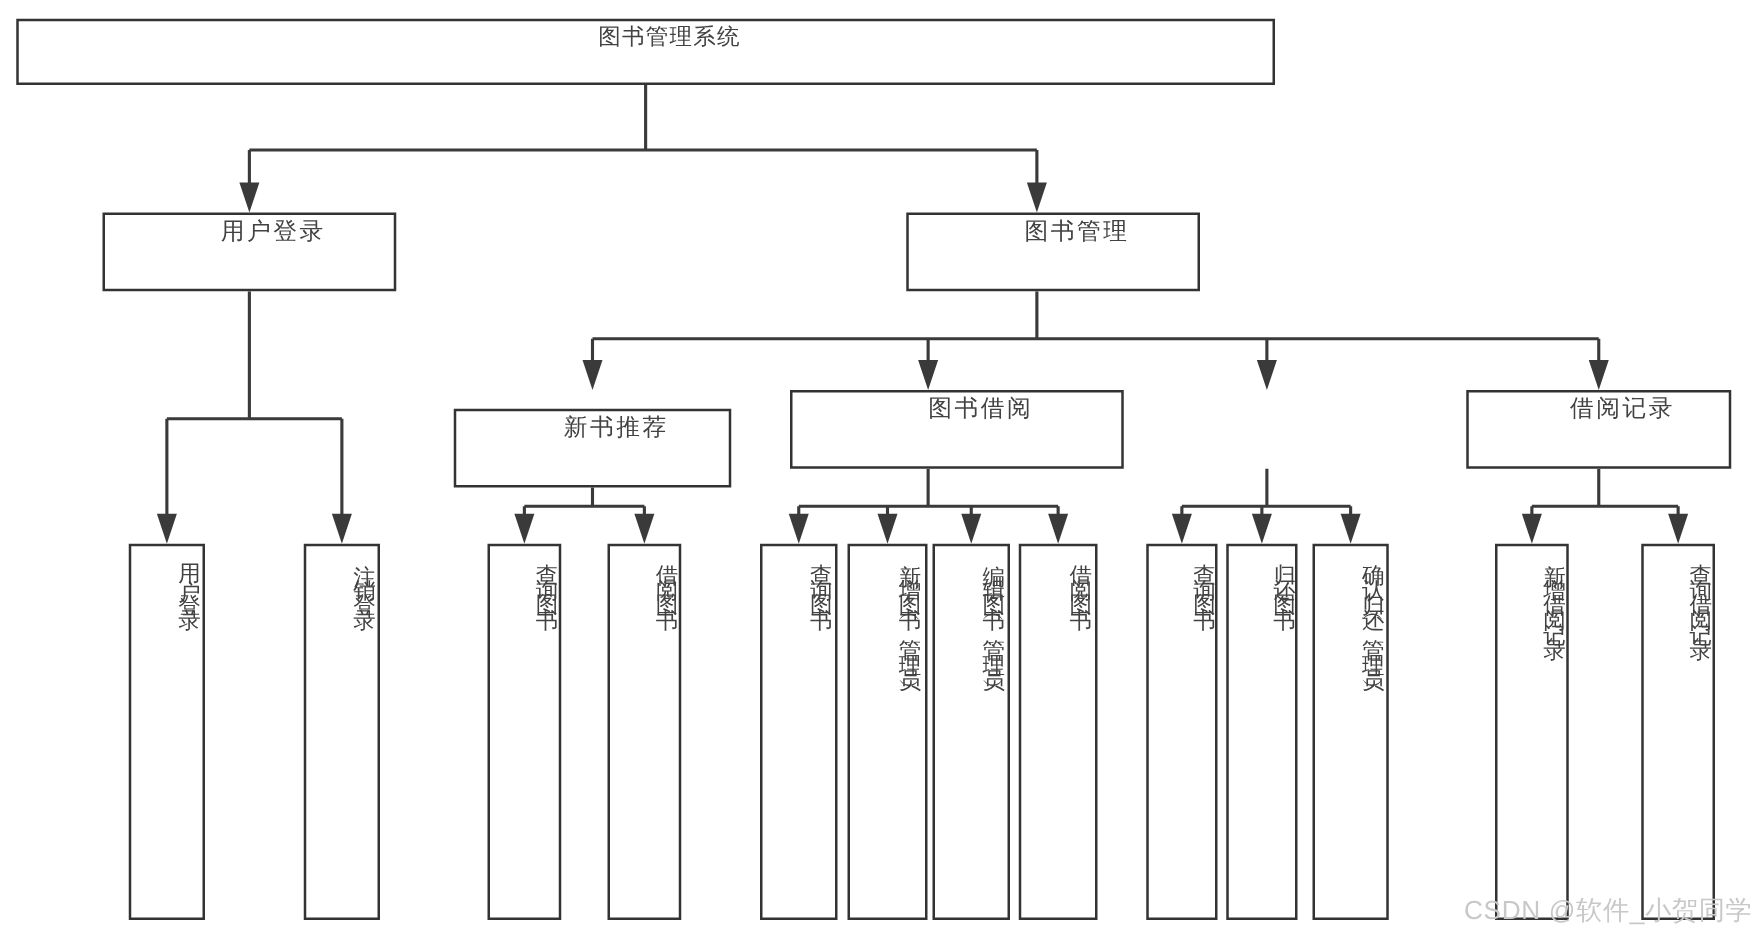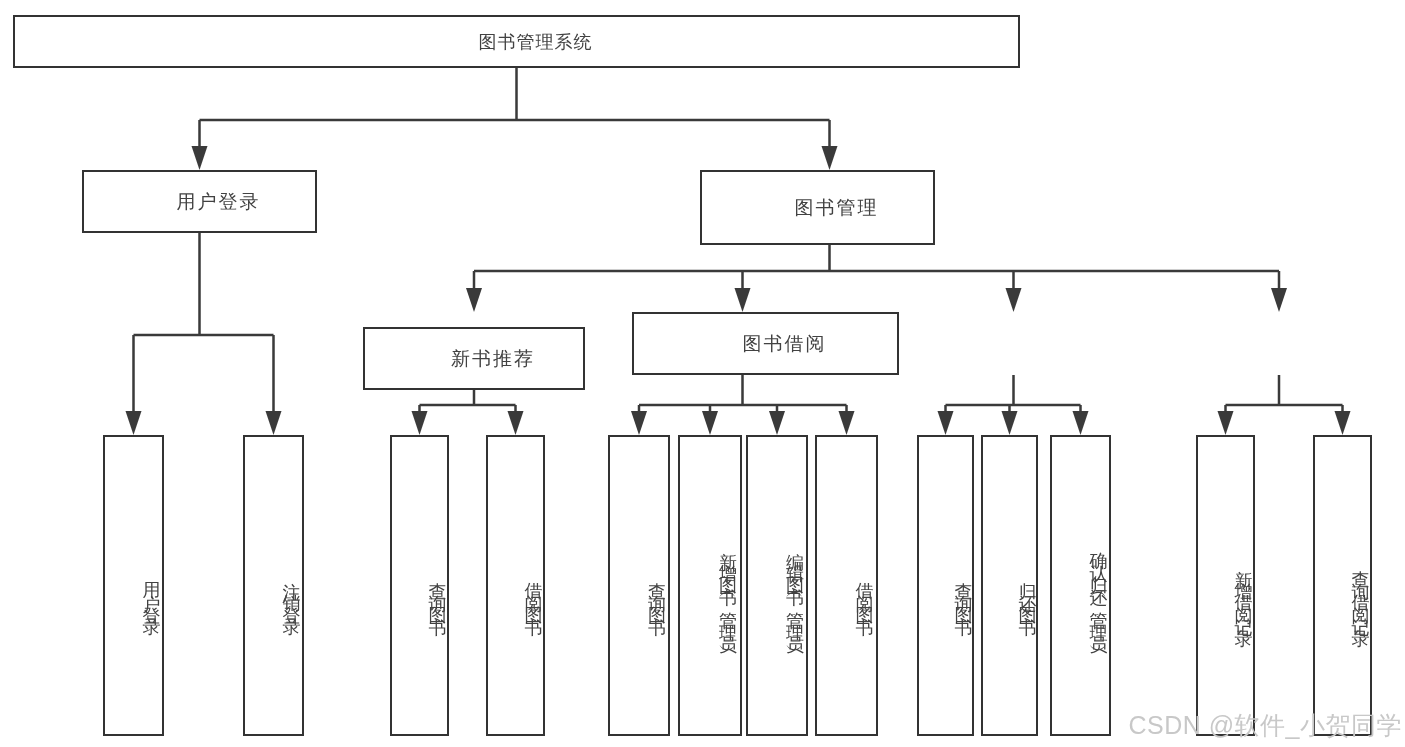--- a/index.html
+++ b/index.html
@@ -12,21 +12,21 @@
   }
   .connectors{
     position:absolute;left:0;top:0;width:1405px;height:747px;
     pointer-events:none;
   }
   .node{
     position:absolute;
     box-sizing:border-box;
     background:#fff;
     border:2px solid var(--border,#333333);
-    display:flex;align-items:center;justify-content:center;
+    display:flex;align-items:flex-start;justify-content:center;
     color:var(--text,#424242);
     padding-left:36px;
   }
   .h-node .lbl{
     font-size:19px;
     letter-spacing:2px;
     margin-right:-2px;
     white-space:nowrap;
   }
   .root-node .lbl{font-size:18px;letter-spacing:1px;}
@@ -35,21 +35,21 @@
     text-orientation:mixed;
     font-size:18px;
     line-height:1;
     letter-spacing:12px;
     margin-bottom:-12px;
     white-space:nowrap;
   }
   .watermark{
     position:absolute;
     right:3px;bottom:5px;
-    font-size:25px;
+    font-size:21px;
     color:var(--wm,#c8c8c8);
     letter-spacing:0.5px;
     z-index:5;
     pointer-events:none;
   }
 </style>
 </head>
 <body>
 
 <div class="canvas">
@@ -83,29 +83,32 @@
       <polygon points="1334.5,411 1350.5,411 1342.5,435" fill="#3a3a3a"></polygon>
     </svg>
 
   <div class="node h-node root-node" style="left:13px;top:15px;width:1007px;height:53px">
     <span class="lbl">图书管理系统</span>
   </div>
 
   <div class="node h-node" style="left:82px;top:170px;width:235px;height:63px">
     <span class="lbl">用户登录</span>
   </div>
-  <div class="node h-node" style="left:700px;top:170px;width:235px;height:75px">
+  <div class="node h-node" style="left:725px;top:170px;width:235px;height:63px">
     <span class="lbl">图书管理</span>
   </div>
 
   <div class="node h-node" style="left:363px;top:327px;width:222px;height:63px">
     <span class="lbl">新书推荐</span>
   </div>
   <div class="node h-node" style="left:632px;top:312px;width:267px;height:63px">
     <span class="lbl">图书借阅</span>
+  </div>
+  <div class="node h-node" style="left:1173px;top:312px;width:212px;height:63px">
+    <span class="lbl">借阅记录</span>
   </div>
 
   <div class="node v-node" style="left:103px;top:435px;width:61px;height:301px">
     <span class="lbl">用户登录</span>
   </div>
   <div class="node v-node" style="left:243px;top:435px;width:61px;height:301px">
     <span class="lbl">注销登录</span>
   </div>
 
   <div class="node v-node" style="left:390px;top:435px;width:59px;height:301px">

